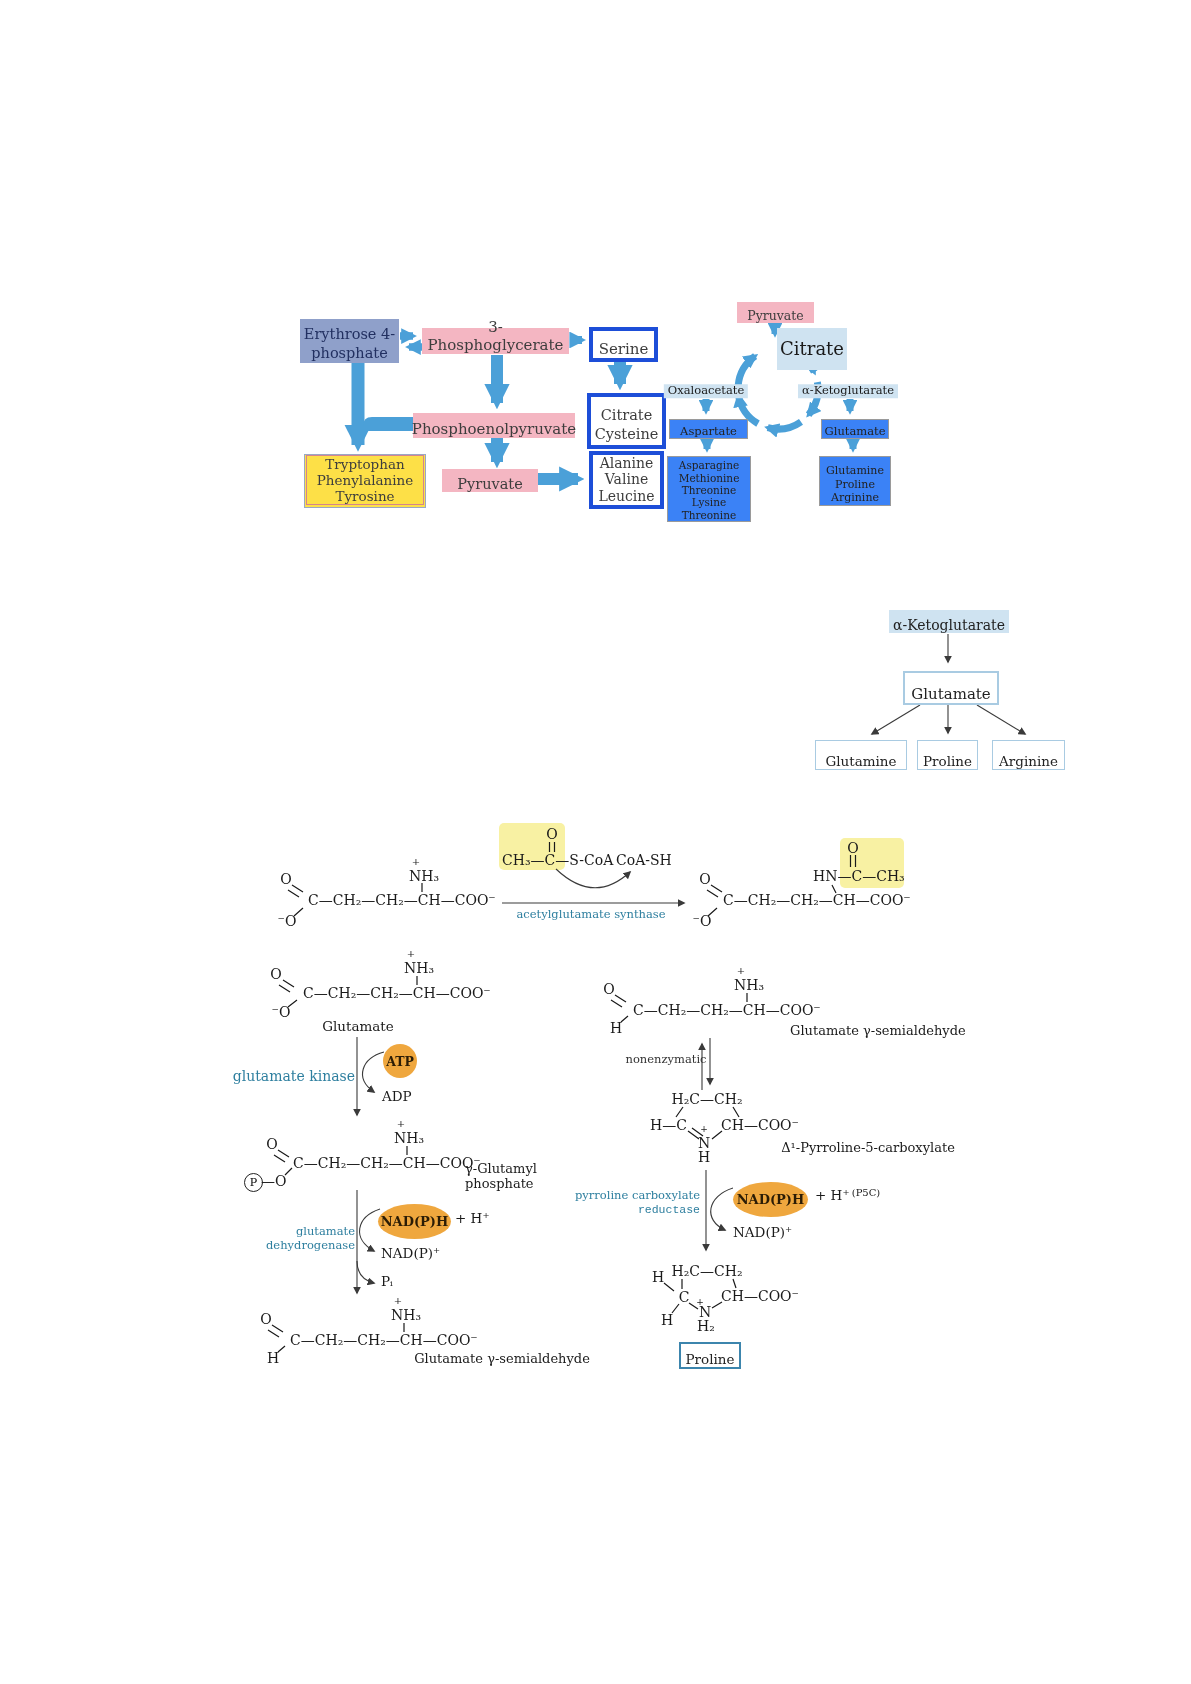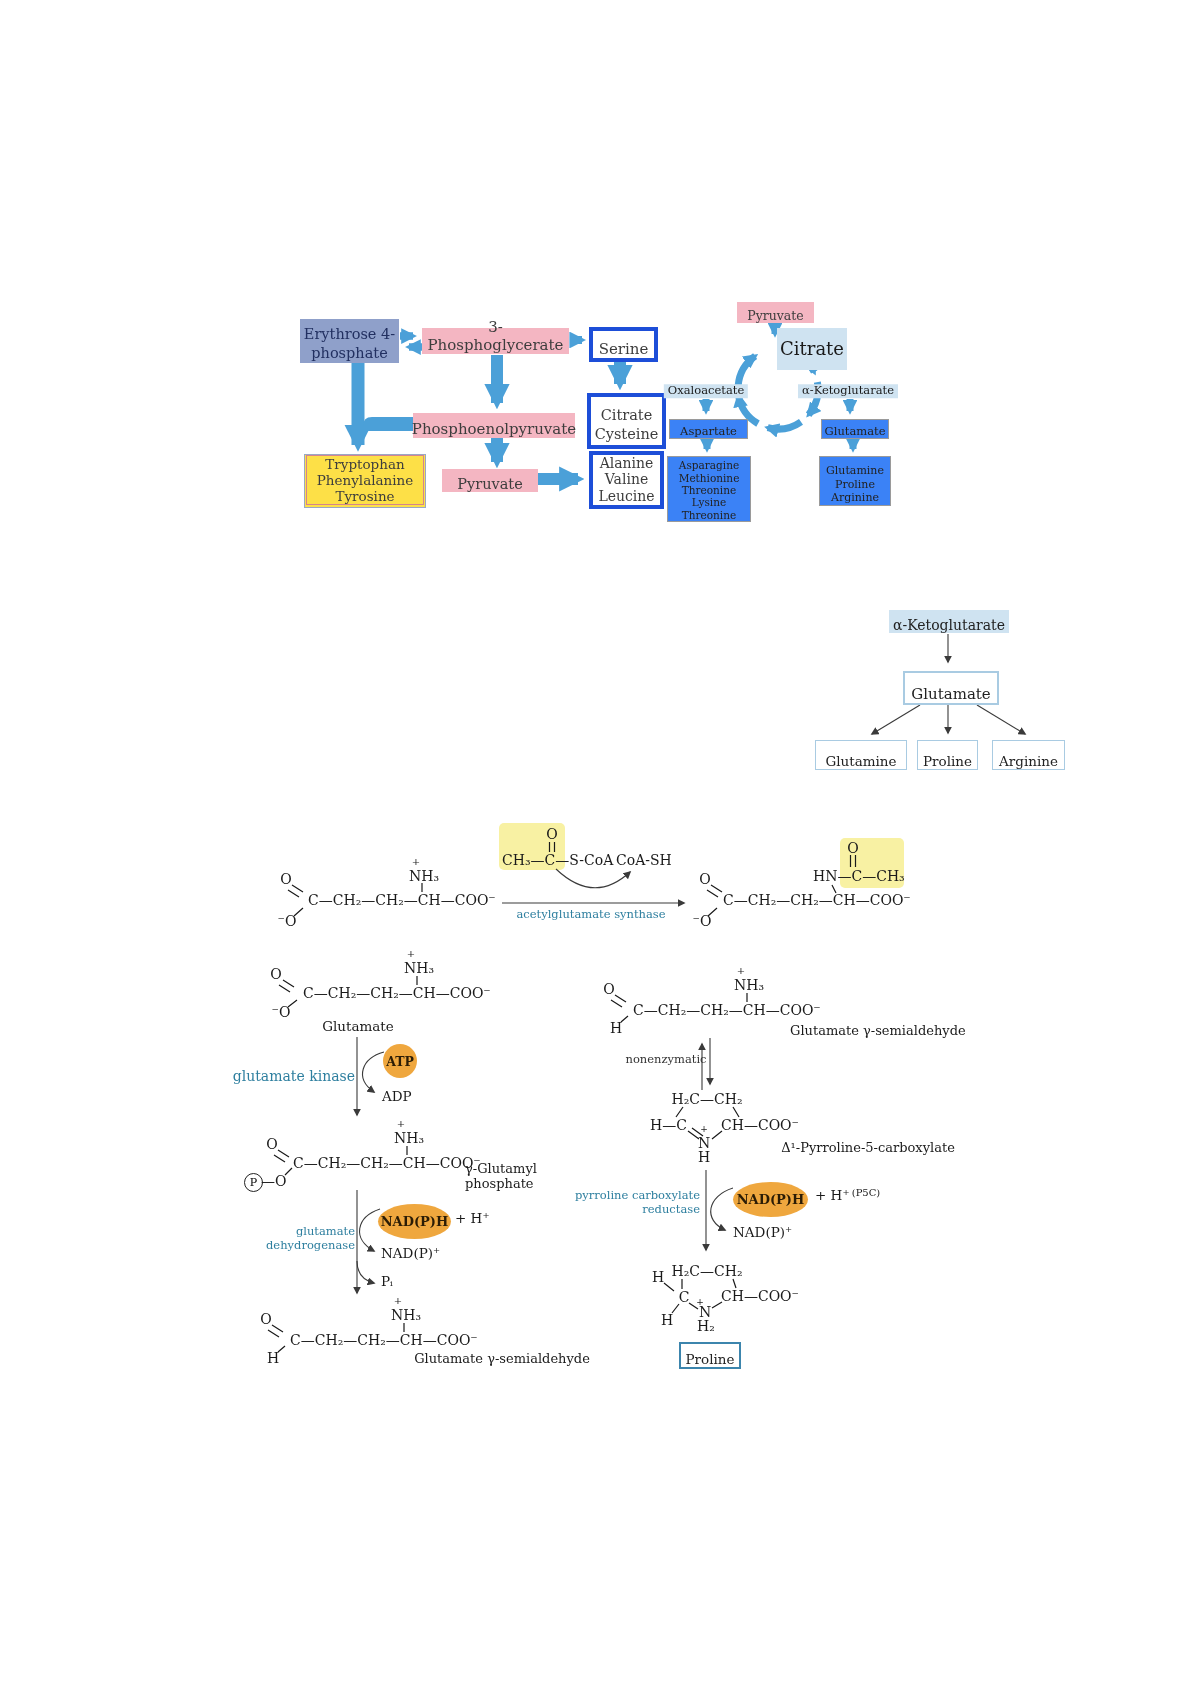--- a/index.html
+++ b/index.html
@@ -255,21 +255,21 @@
   <span class="t c" style="left:707px;top:1099px;font-size:14px;">H₂C—CH₂</span>
   <span class="t r" style="left:687px;top:1125px;font-size:14px;">H—C</span>
   <span class="t l" style="left:721px;top:1125px;font-size:14px;">CH—COO⁻</span>
   <span class="t c" style="left:704px;top:1129px;font-size:9px;">+</span>
   <span class="t c" style="left:704px;top:1143px;font-size:14px;">N</span>
   <span class="t c" style="left:704px;top:1157px;font-size:14px;">H</span>
   <span class="t c" style="left:868px;top:1147px;font-size:13px;">Δ¹-Pyrroline-5-carboxylate</span>
   <span class="t c" style="left:866px;top:1193px;font-size:10px;">(P5C)</span>
 
   <span class="t r teal" style="left:700px;top:1196px;font-size:11.5px;">pyrroline carboxylate</span>
-  <span class="t r teal" style="left:700px;top:1210px;font-size:11.5px;">reductase</span>
+  <span class="t r teal" style="left:700px;top:1210px;font-size:11.5px;font-family:Liberation Mono, monospace;">reductase</span>
   <div class="orange" style="left:733px;top:1182px;width:75px;height:35px;border-radius:50%;font-size:13px;">
     <span>NAD(P)H</span>
   </div>
   <span class="t l" style="left:815px;top:1196px;font-size:13.5px;">+ H⁺</span>
   <span class="t l" style="left:733px;top:1233px;font-size:13.5px;">NAD(P)⁺</span>
 
   <span class="t c" style="left:707px;top:1271px;font-size:14px;">H₂C—CH₂</span>
   <span class="t c" style="left:658px;top:1277px;font-size:14px;">H</span>
   <span class="t c" style="left:684px;top:1297px;font-size:14px;">C</span>
   <span class="t c" style="left:700px;top:1302px;font-size:9px;">+</span>

